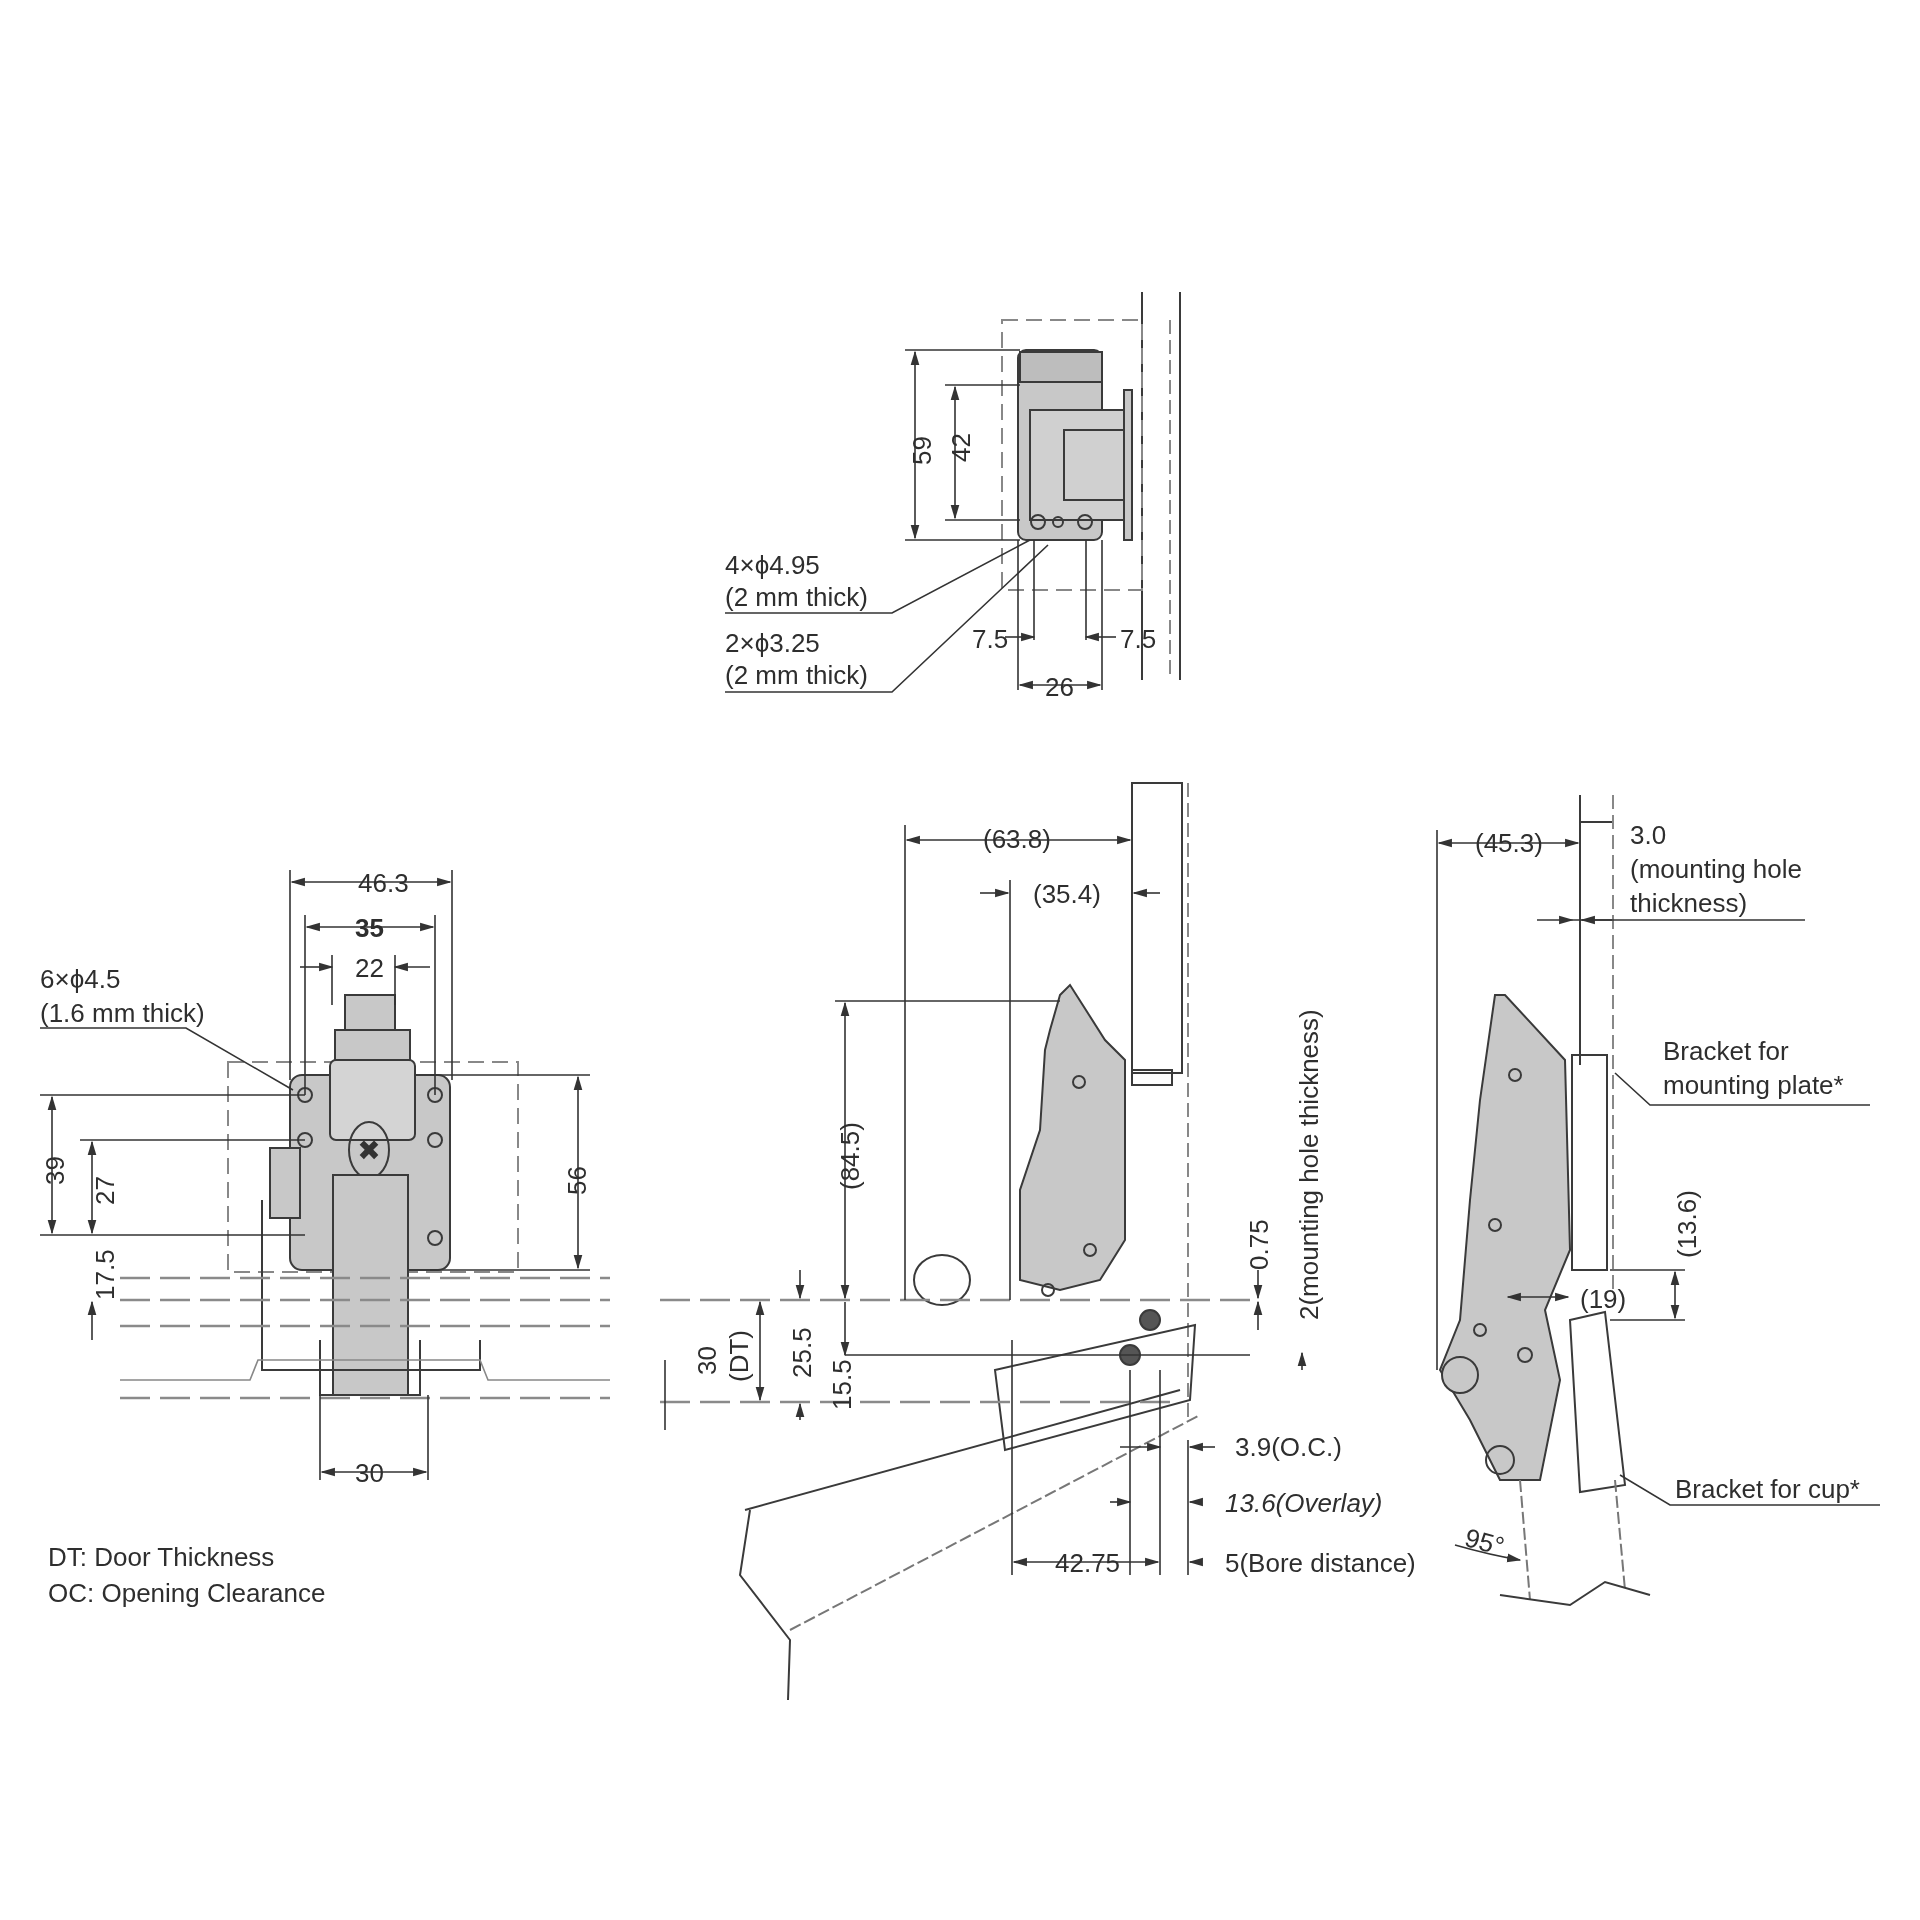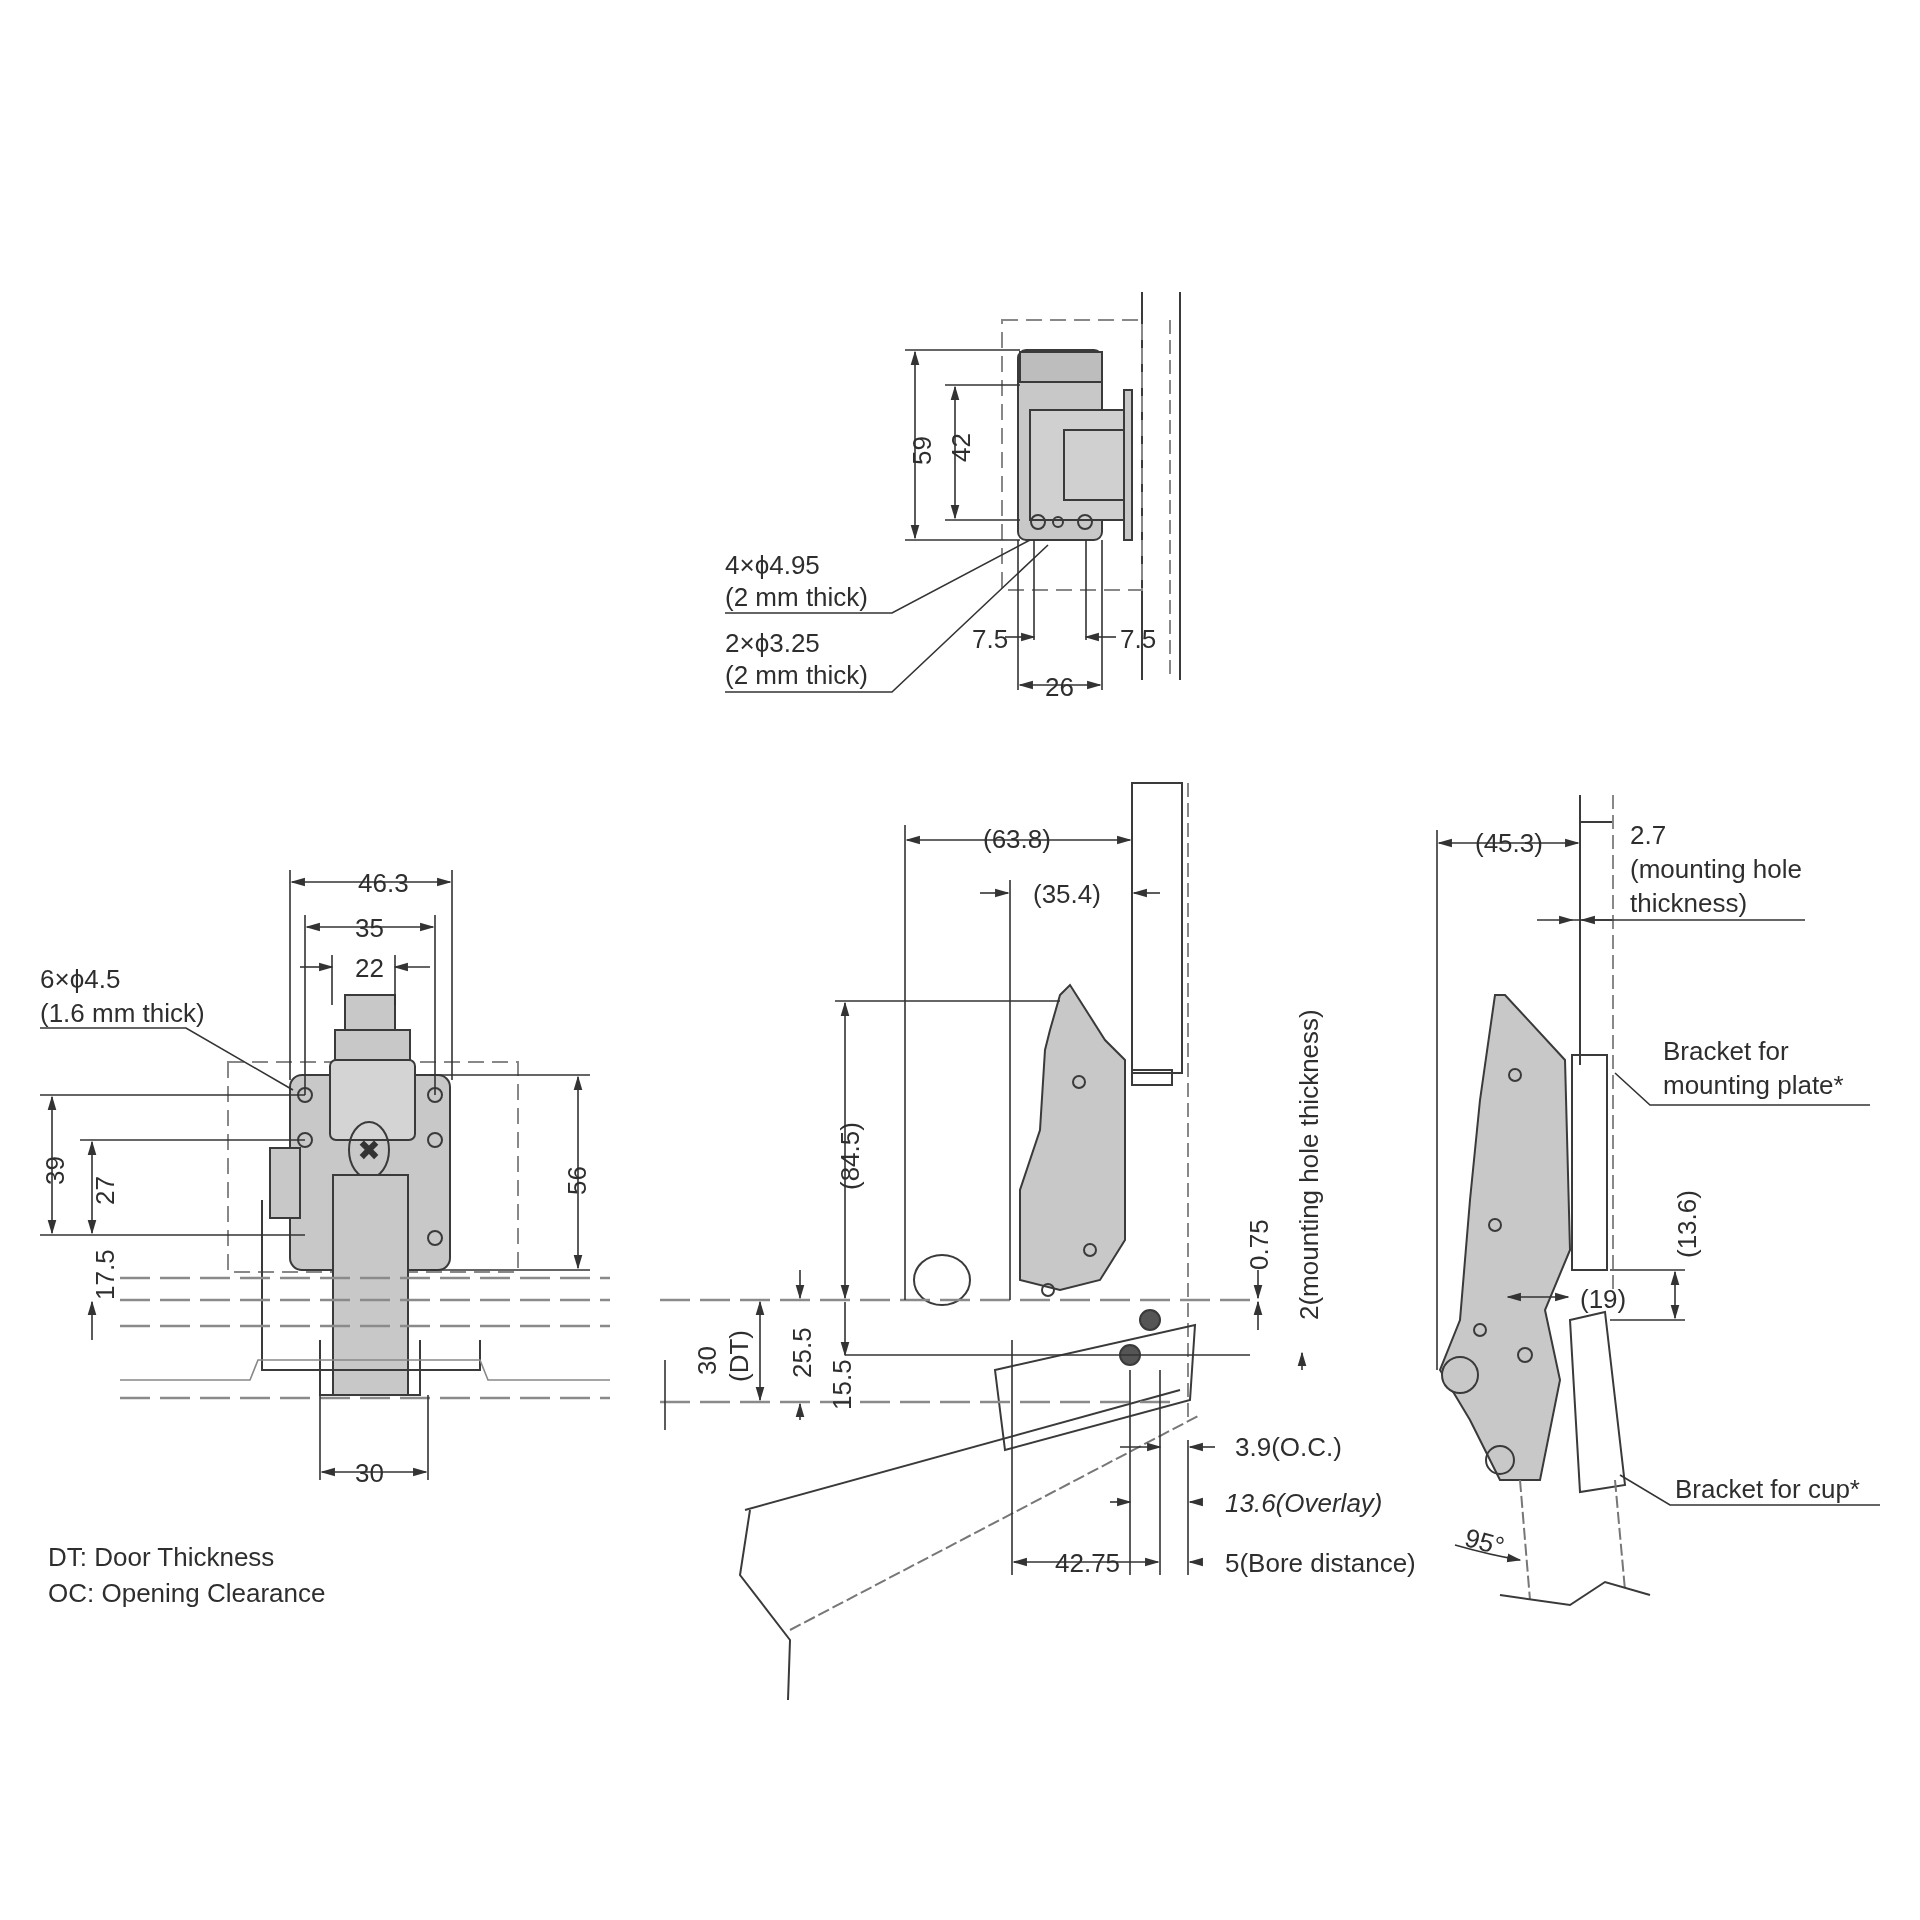--- a/index.html
+++ b/index.html
@@ -190,21 +190,21 @@
 <div class="lbl v" style="left:944px;top:462px;">42</div>
 <div class="lbl" style="left:972px;top:622px;">7.5</div>
 <div class="lbl" style="left:1120px;top:622px;">7.5</div>
 <div class="lbl" style="left:1045px;top:670px;">26</div>
 <div class="lbl" style="left:725px;top:548px;">4×ϕ4.95</div>
 <div class="lbl" style="left:725px;top:580px;">(2 mm thick)</div>
 <div class="lbl" style="left:725px;top:626px;">2×ϕ3.25</div>
 <div class="lbl" style="left:725px;top:658px;">(2 mm thick)</div>
 
 <div class="lbl" style="left:358px;top:866px;">46.3</div>
-<div class="lbl" style="left:355px;top:911px;">35</div>
+<div class="lbl" style="left:355px;top:911px;font-weight:bold;">35</div>
 <div class="lbl" style="left:355px;top:951px;">22</div>
 <div class="lbl" style="left:40px;top:962px;">6×ϕ4.5</div>
 <div class="lbl" style="left:40px;top:996px;">(1.6 mm thick)</div>
 <div class="lbl v" style="left:38px;top:1185px;">39</div>
 <div class="lbl v" style="left:88px;top:1205px;">27</div>
 <div class="lbl v" style="left:88px;top:1300px;">17.5</div>
 <div class="lbl v" style="left:560px;top:1195px;">56</div>
 <div class="lbl" style="left:355px;top:1456px;">30</div>
 <div class="lbl" style="left:48px;top:1540px;">DT: Door Thickness</div>
 <div class="lbl" style="left:48px;top:1576px;">OC: Opening Clearance</div>
@@ -217,21 +217,21 @@
 <div class="lbl v" style="left:690px;top:1375px;">30</div>
 <div class="lbl v" style="left:722px;top:1382px;">(DT)</div>
 <div class="lbl v" style="left:785px;top:1378px;">25.5</div>
 <div class="lbl v" style="left:825px;top:1410px;">15.5</div>
 <div class="lbl" style="left:1235px;top:1430px;">3.9(O.C.)</div>
 <div class="lbl" style="left:1225px;top:1486px;font-style:italic;">13.6(Overlay)</div>
 <div class="lbl" style="left:1055px;top:1546px;">42.75</div>
 <div class="lbl" style="left:1225px;top:1546px;">5(Bore distance)</div>
 
 <div class="lbl" style="left:1475px;top:826px;">(45.3)</div>
-<div class="lbl" style="left:1630px;top:818px;">2.7</div>
+<div class="lbl" style="left:1630px;top:818px;">3.0</div>
 <div class="lbl" style="left:1630px;top:852px;">(mounting hole</div>
 <div class="lbl" style="left:1630px;top:886px;">thickness)</div>
 <div class="lbl" style="left:1663px;top:1034px;">Bracket for</div>
 <div class="lbl" style="left:1663px;top:1068px;">mounting plate*</div>
 <div class="lbl v" style="left:1670px;top:1258px;">(13.6)</div>
 <div class="lbl" style="left:1580px;top:1282px;">(19)</div>
 <div class="lbl" style="left:1675px;top:1472px;">Bracket for cup*</div>
 <div class="lbl" style="left:1465px;top:1525px;transform:rotate(15deg);">95°</div>
 
 </body></html>

